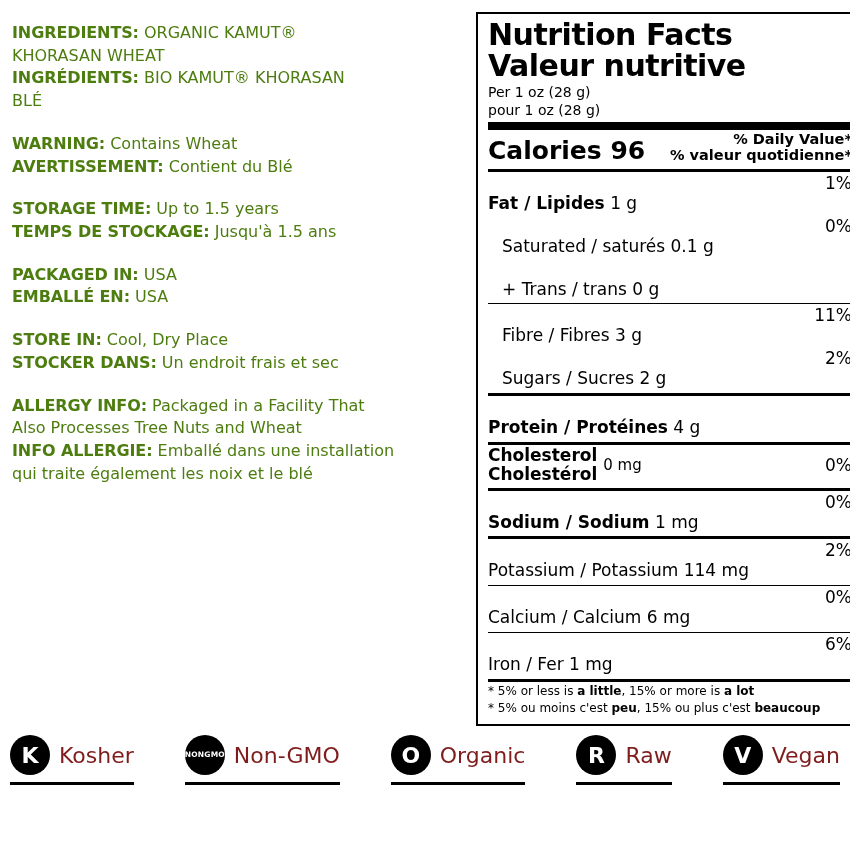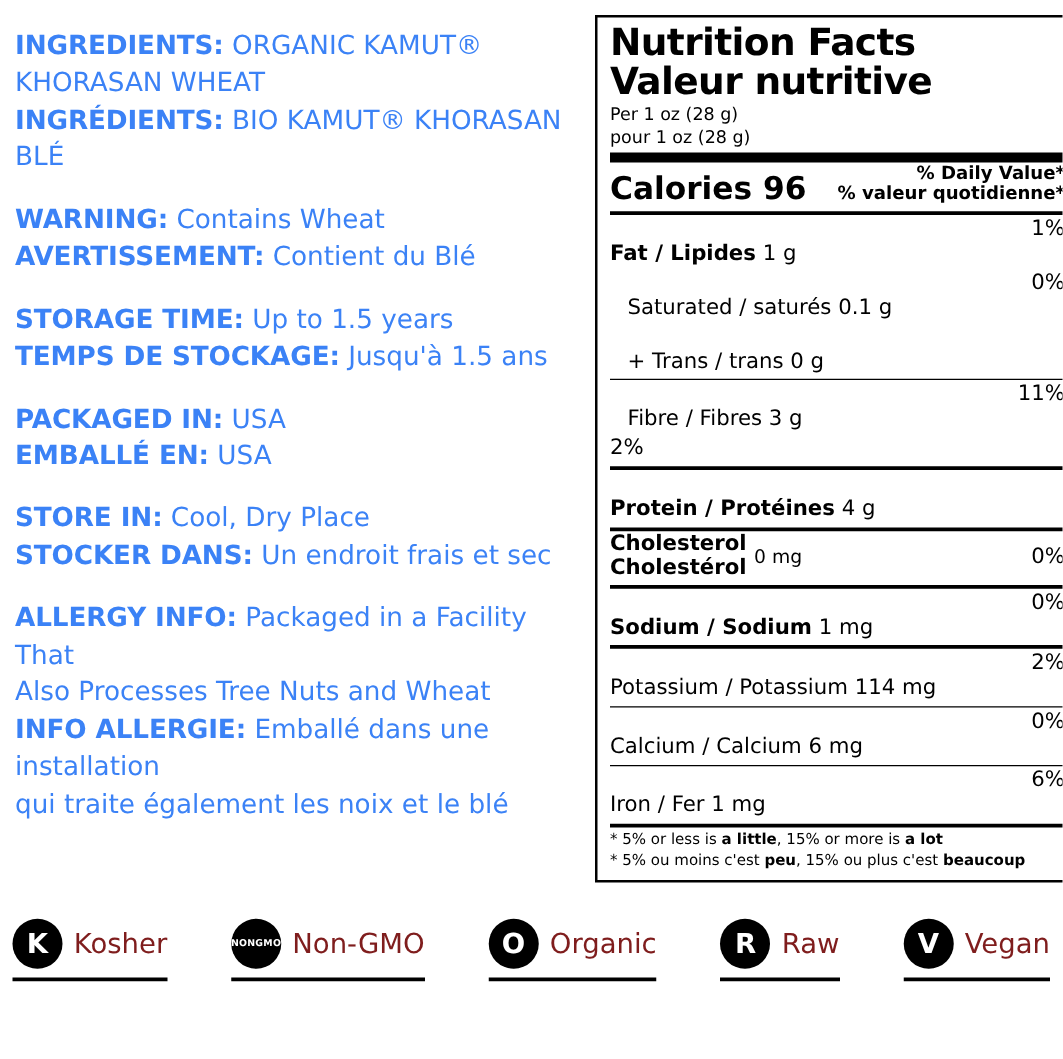--- a/index.html
+++ b/index.html
@@ -21,23 +21,23 @@
   #left-column {
     position: absolute;
     left: 12px;
     top: 22px;
     width: 450px;
   }
   .info-block {
     margin-bottom: 20px;
   }
   .info-line {
-    font-size: 21px;
+    font-size: 16px;
     line-height: 1.42;
-    color: #3b82f6;
+    color: #4d7c0f;
   }
   .info-label {
     font-weight: bold;
     letter-spacing: -0.1px;
   }
   .info-value {
     font-weight: normal;
   }
 
   
@@ -221,20 +221,21 @@
       <div class="nf-row">
         <div class="left indent"><span>+ Trans / trans 0 g</span></div>
         <div class="right"></div>
       </div>
       <div class="rule-thin"></div>
       <div class="nf-row">
         <div class="left indent"><span>Fibre / Fibres 3 g</span></div>
         <div class="right">11%</div>
       </div>
       <div class="nf-row">
+        <div class="left indent"><span>Sugars / Sucres 2 g</span></div>
         <div class="right">2%</div>
       </div>
     </div>
 
   <div class="rule-med"></div>
   <div class="nf-row">
     <div class="left bold">
       <span>Protein / Protéines</span><span class="info-value" style="font-weight:normal"> 4 g</span>
     </div>
     <div class="right"></div>

